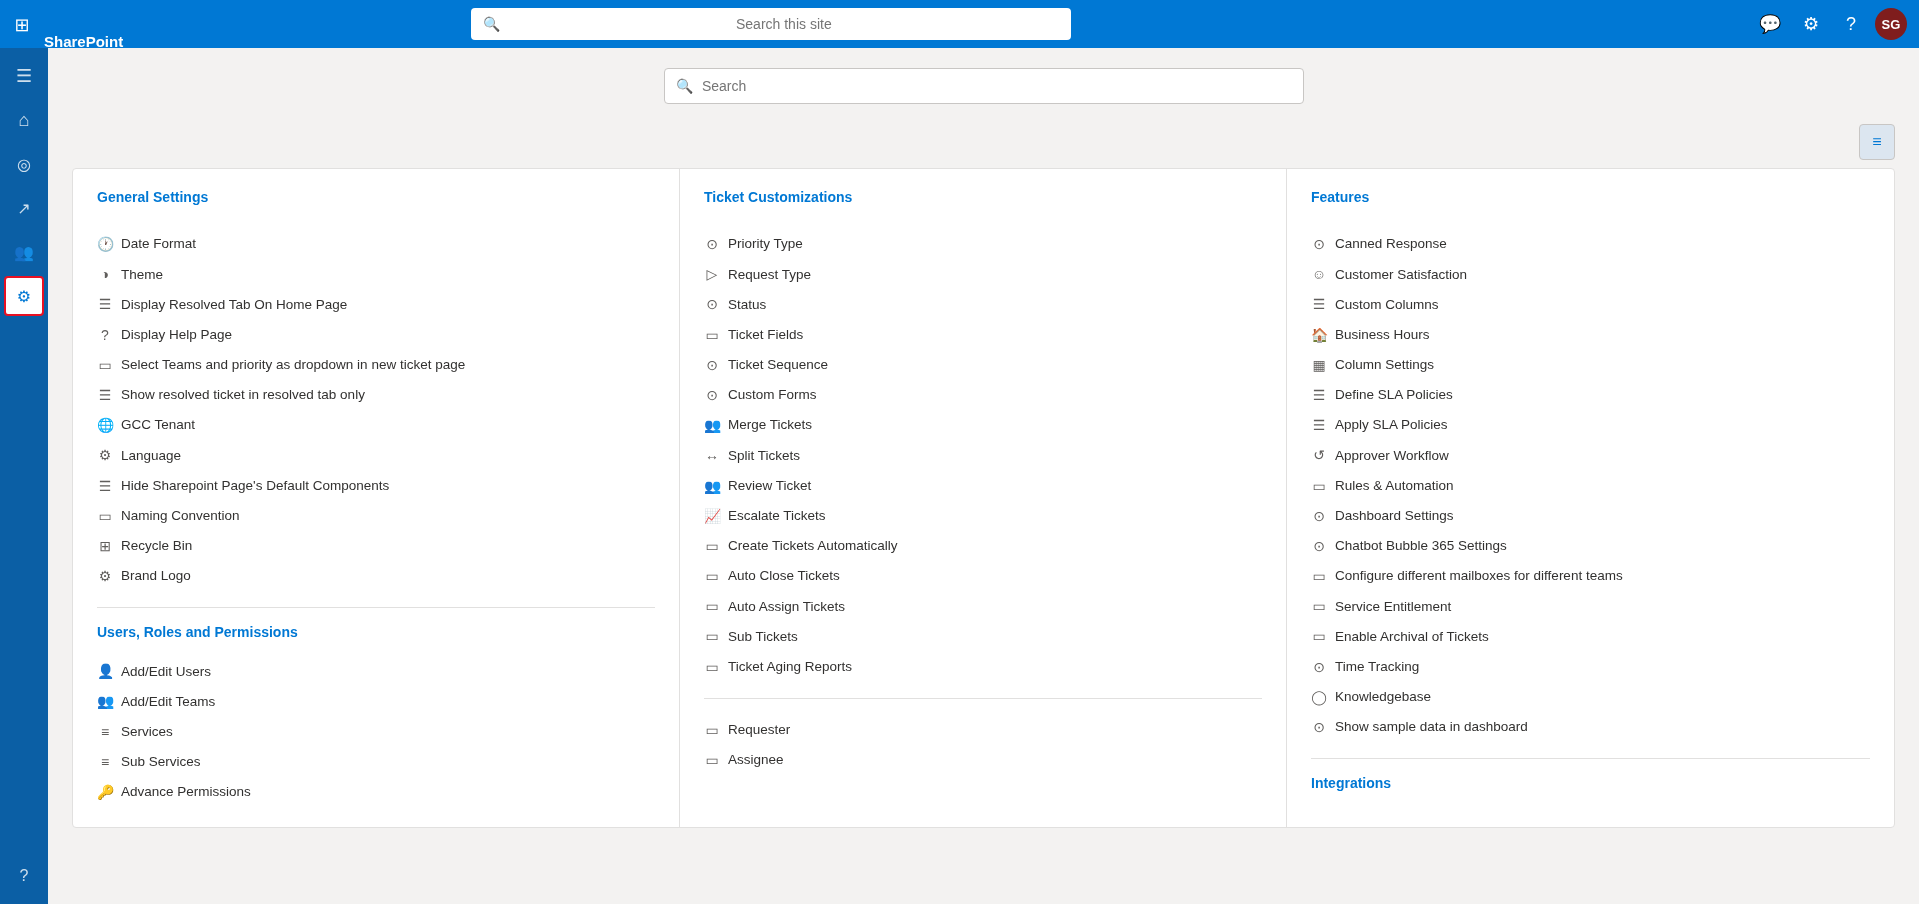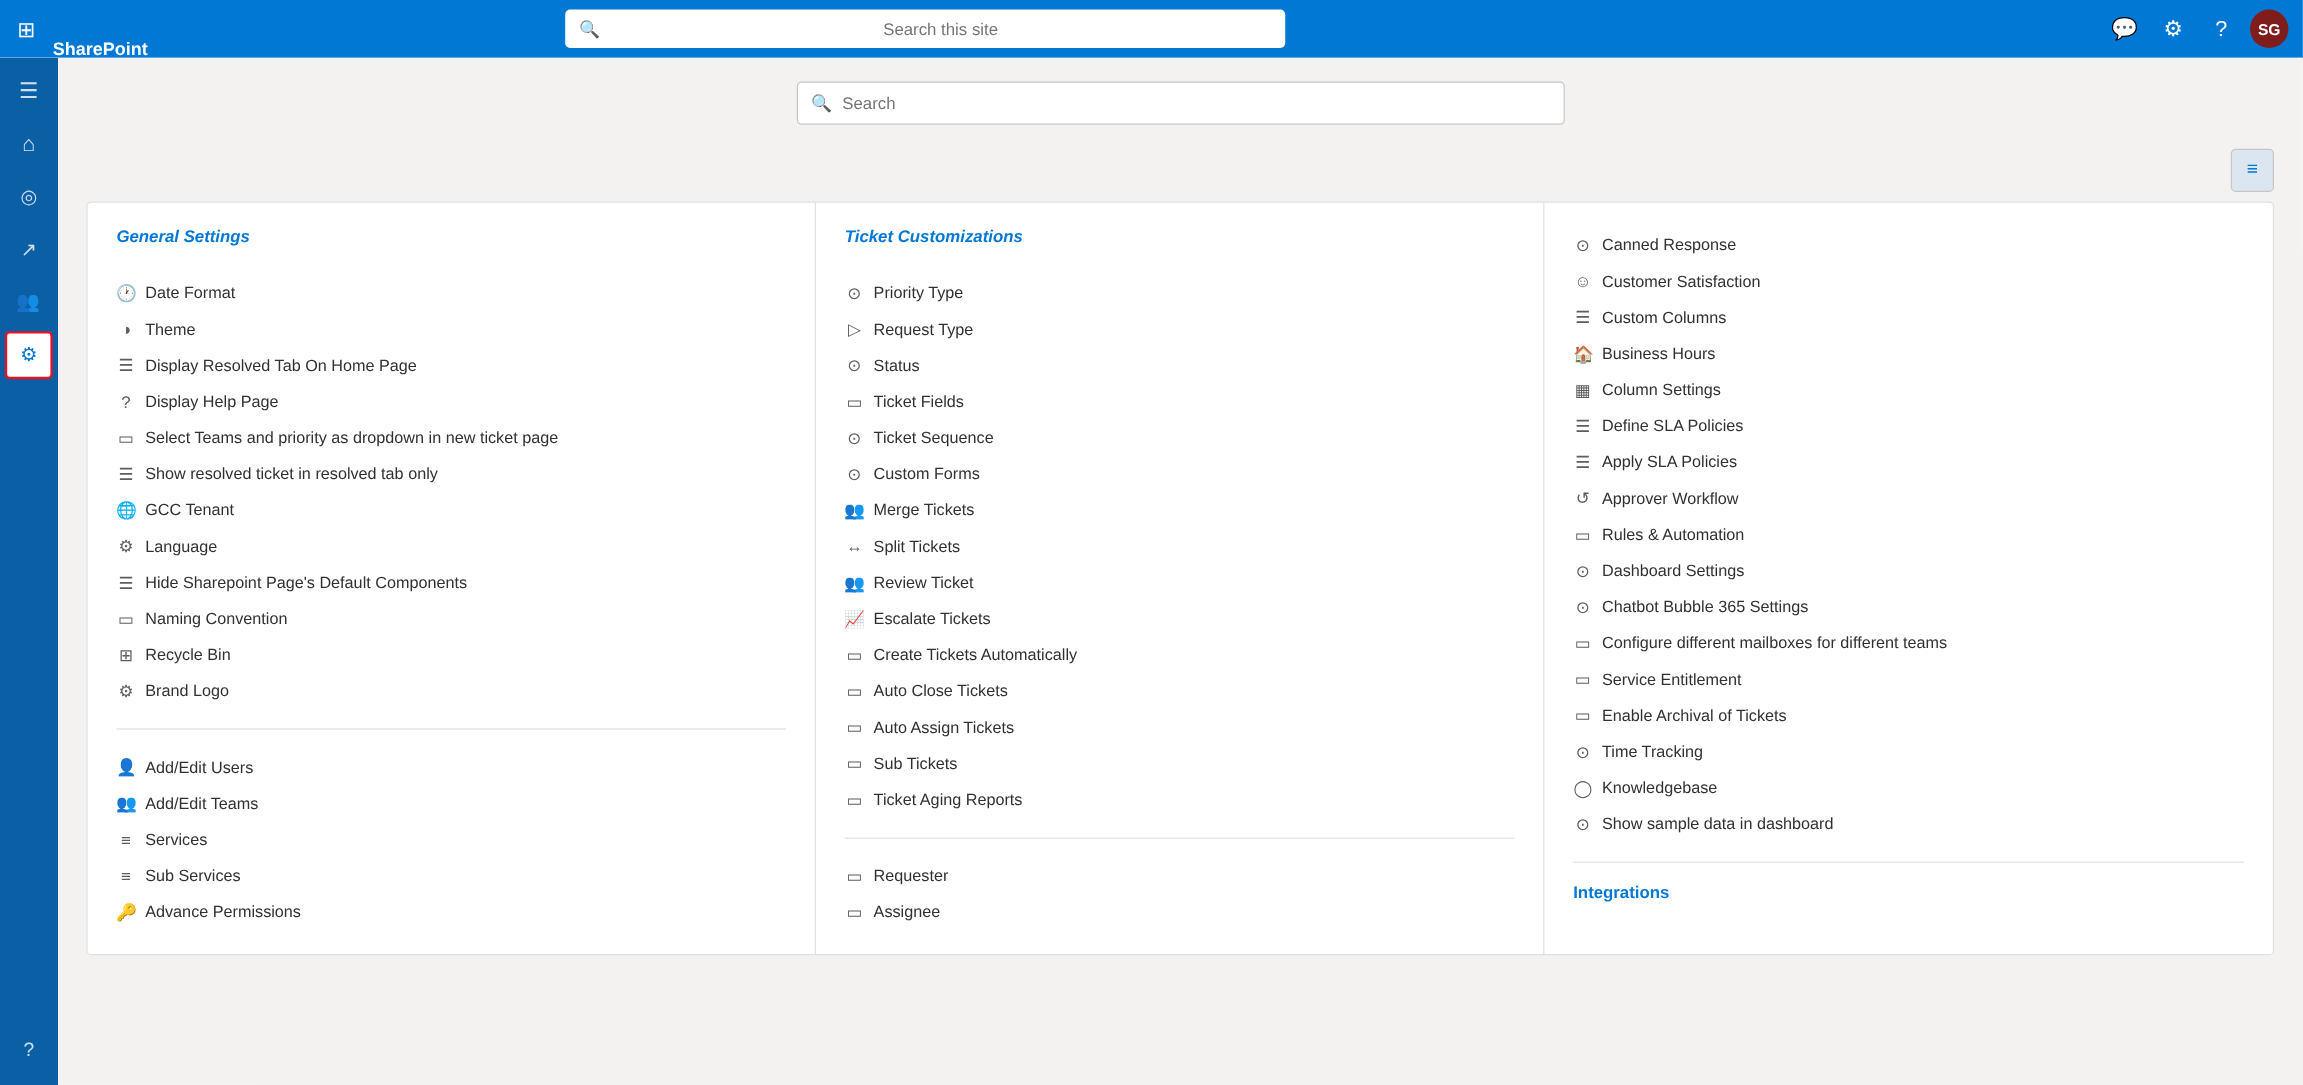--- a/index.html
+++ b/index.html
@@ -139,21 +139,20 @@
       border-right: 1px solid #e1e0df;
     }
     .content-column:last-child { border-right: none; }
 
     .section-title {
       font-size: 14px;
       font-weight: 600;
       color: #0078d4;
       margin-bottom: 16px;
       padding-bottom: 8px;
-      font-style: italic;
     }
 
     .menu-item {
       display: flex;
       align-items: center;
       gap: 8px;
       padding: 6px 0;
       cursor: pointer;
       color: #323130;
       font-size: 13.5px;
@@ -272,20 +271,21 @@
         <span class="icon">⊞</span>
         <span>Recycle Bin</span>
       </div>
       <div class="menu-item">
         <span class="icon">⚙</span>
         <span>Brand Logo</span>
       </div>
 
       <hr class="section-divider">
 
+      <div class="section-title-secondary">Users, Roles and Permissions</div>
       <div class="menu-item">
         <span class="icon">👤</span>
         <span>Add/Edit Users</span>
       </div>
       <div class="menu-item">
         <span class="icon">👥</span>
         <span>Add/Edit Teams</span>
       </div>
       <div class="menu-item">
         <span class="icon">≡</span>
@@ -371,20 +371,21 @@
         <span class="icon">▭</span>
         <span>Requester</span>
       </div>
       <div class="menu-item">
         <span class="icon">▭</span>
         <span>Assignee</span>
       </div>
     </div>
 
     <div class="content-column">
+      <div class="section-title">Features</div>
 
       <div class="menu-item">
         <span class="icon">⊙</span>
         <span>Canned Response</span>
       </div>
       <div class="menu-item">
         <span class="icon">☺</span>
         <span>Customer Satisfaction</span>
       </div>
       <div class="menu-item">

